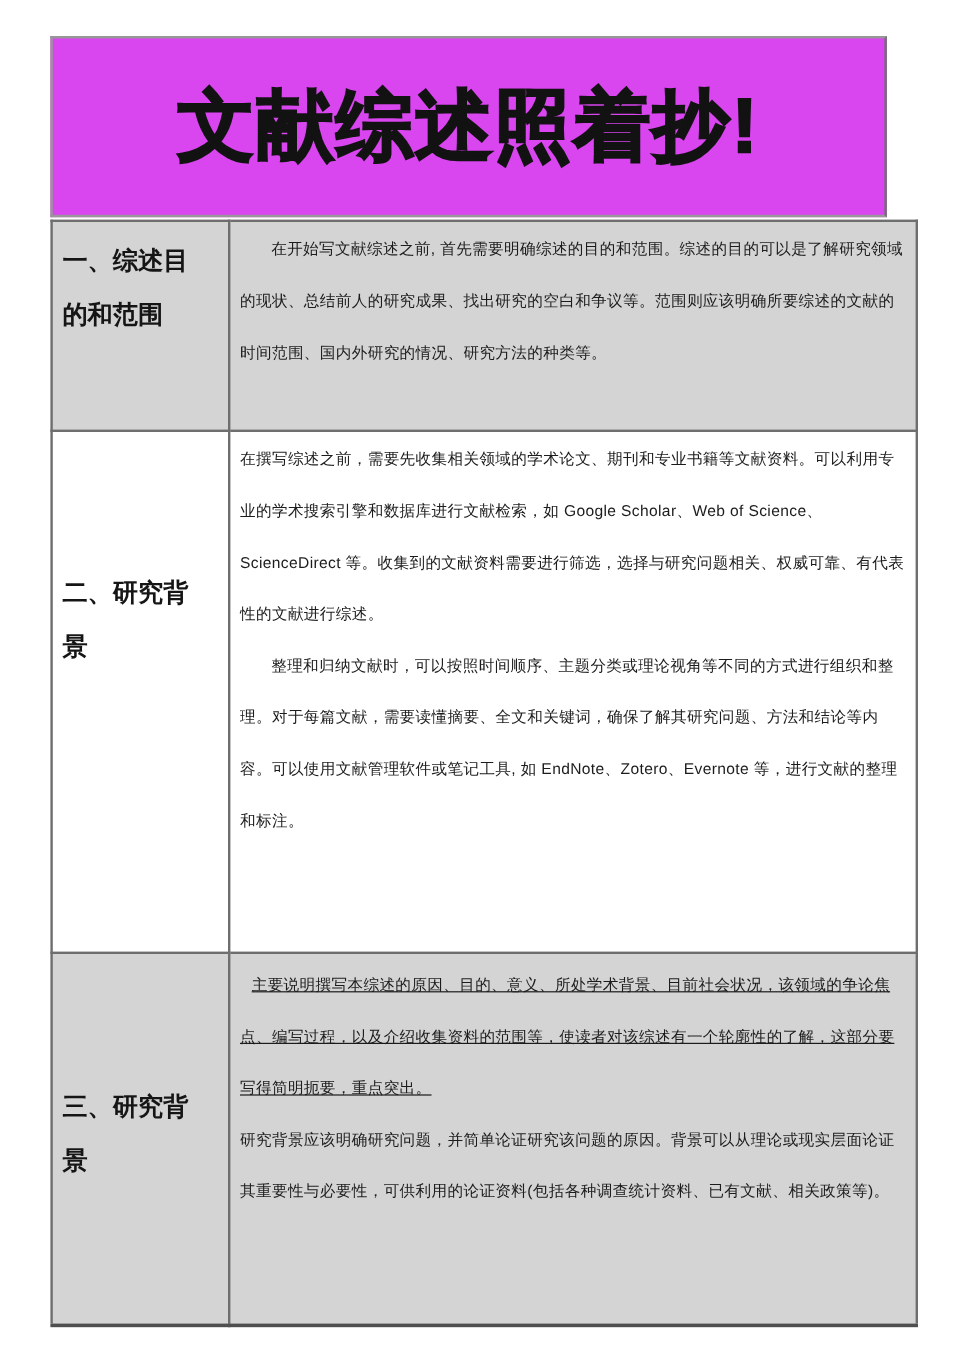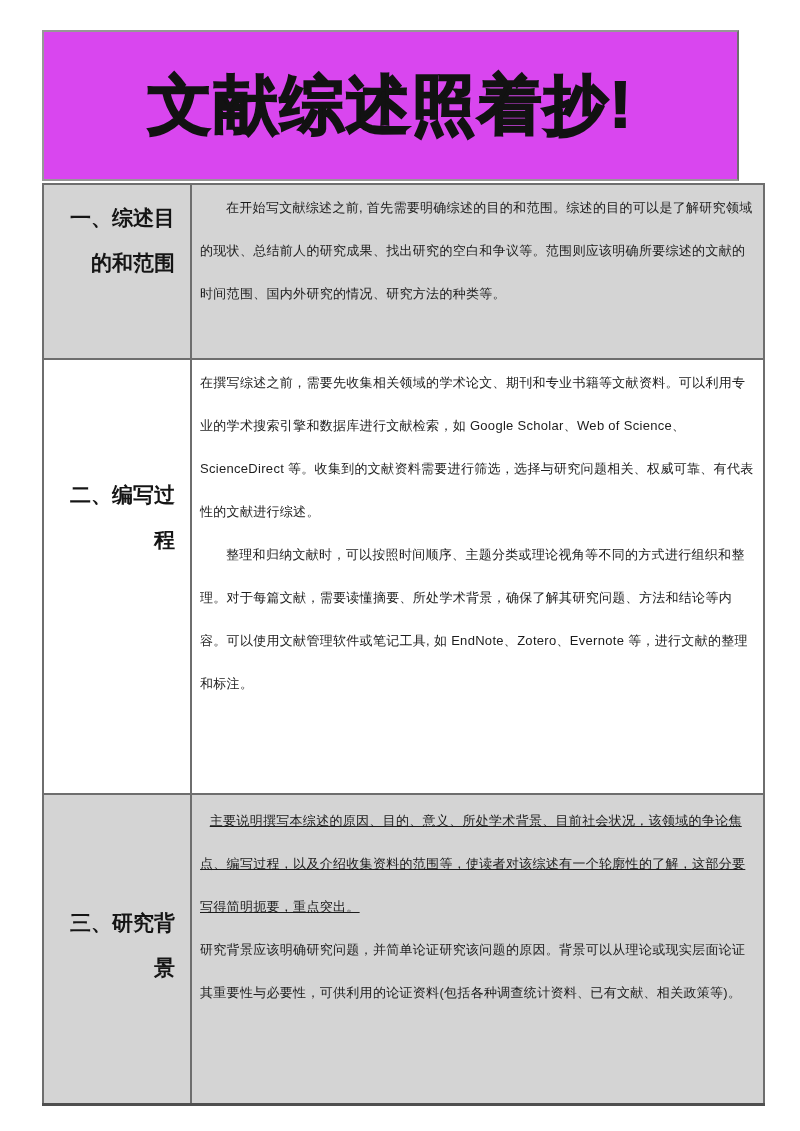--- a/index.html
+++ b/index.html
@@ -50,21 +50,20 @@
   }
   .doc-table { border-bottom: 3px solid #4f4f4f; }
   td.hdr {
     width: 148px;
     font-size: 21px;
     font-weight: bold;
     color: #151515;
     line-height: 45px;
     padding: 8px 15px 0 8px;
     background: #ffffff;
-    text-align: right;
   }
   td.content {
     font-size: 13px;
     line-height: 43px;
     letter-spacing: 0.3px;
     color: #1c1c1c;
     padding: 1px 9px 0 8px;
     background: #ffffff;
   }
   tr.gray td { background: #d4d4d4; }
@@ -91,24 +90,24 @@
   <table class="doc-table">
     <tbody>
       <tr class="r1 gray">
         <td class="hdr v-r1">一、综述目的和范围</td>
         <td class="content">
           <p class="para indent-2">在开始写文献综述之前, 首先需要明确综述的目的和范围。综述的目的可以是了解研究领域的现状、总结前人的研究成果、找出研究的空白和争议等。范围则应该明确所要综述的文献的时间范围、国内外研究的情况、研究方法的种类等。</p>
         </td>
       </tr>
 
       <tr class="r2">
-        <td class="hdr v-r2">二、编写过程</td>
+        <td class="hdr v-r2">二、研究背景</td>
         <td class="content">
           <p class="para">在撰写综述之前，需要先收集相关领域的学术论文、期刊和专业书籍等文献资料。可以利用专业的学术搜索引擎和数据库进行文献检索，如 Google Scholar、Web of Science、ScienceDirect 等。收集到的文献资料需要进行筛选，选择与研究问题相关、权威可靠、有代表性的文献进行综述。</p>
-          <p class="para indent-2">整理和归纳文献时，可以按照时间顺序、主题分类或理论视角等不同的方式进行组织和整理。对于每篇文献，需要读懂摘要、所处学术背景，确保了解其研究问题、方法和结论等内容。可以使用文献管理软件或笔记工具, 如 EndNote、Zotero、Evernote 等，进行文献的整理和标注。</p>
+          <p class="para indent-2">整理和归纳文献时，可以按照时间顺序、主题分类或理论视角等不同的方式进行组织和整理。对于每篇文献，需要读懂摘要、全文和关键词，确保了解其研究问题、方法和结论等内容。可以使用文献管理软件或笔记工具, 如 EndNote、Zotero、Evernote 等，进行文献的整理和标注。</p>
         </td>
       </tr>
 
       <tr class="r3 gray">
         <td class="hdr v-r3">三、研究背景</td>
         <td class="content">
           <p class="para indent-1">主要说明撰写本综述的原因、目的、意义、所处学术背景、目前社会状况，该领域的争论焦点、编写过程，以及介绍收集资料的范围等，使读者对该综述有一个轮廓性的了解，这部分要写得简明扼要，重点突出。</p>
           <p class="para">研究背景应该明确研究问题，并简单论证研究该问题的原因。背景可以从理论或现实层面论证其重要性与必要性，可供利用的论证资料(包括各种调查统计资料、已有文献、相关政策等)。</p>
         </td>
       </tr>

